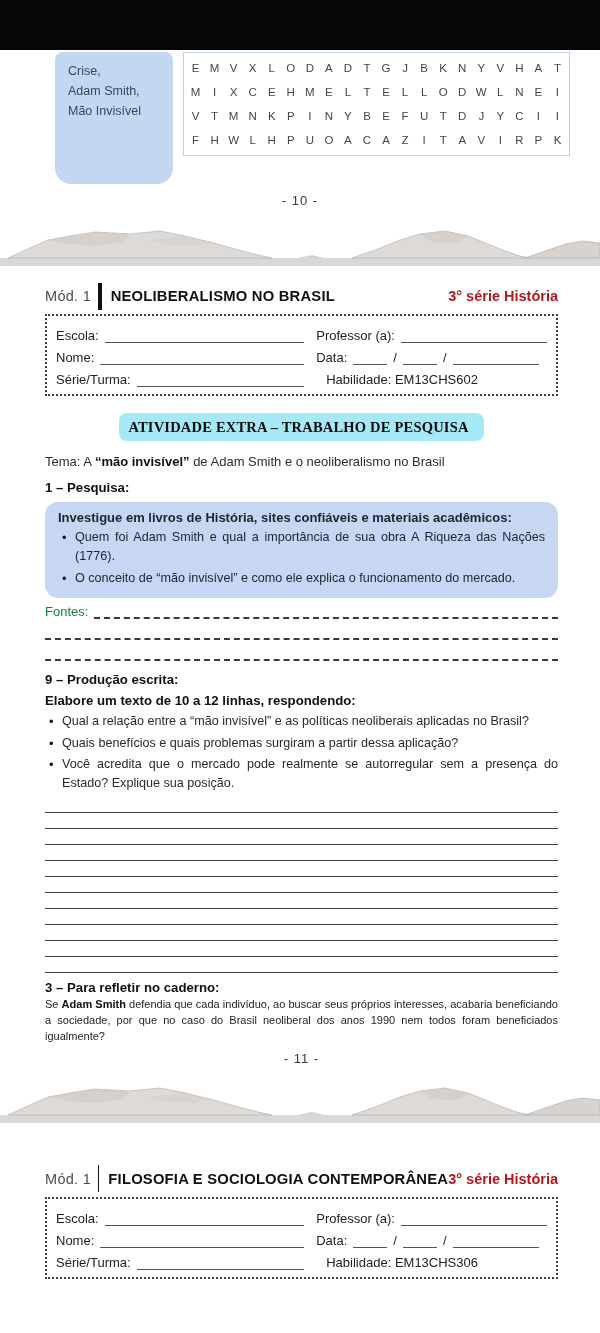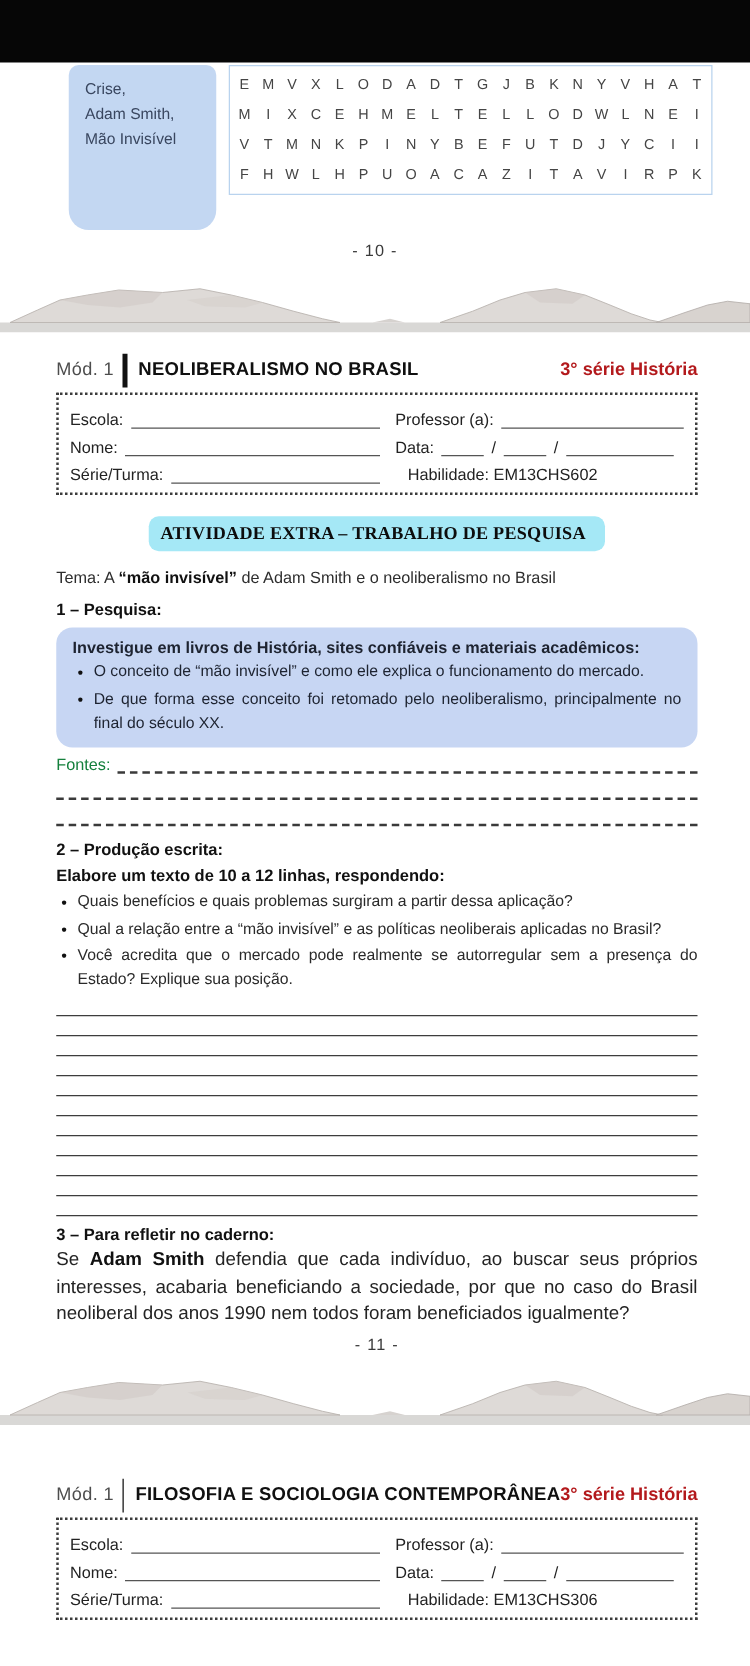--- a/index.html
+++ b/index.html
@@ -81,21 +81,21 @@
   }
   .fontes-block { font-size:13px; color:#15803d; }
   .fontes-row { display:flex; align-items:flex-end; height:21px; }
   .dashed-line { flex:1; border-bottom:2px dashed #3a3a3a; height:13px; }
   .dashed-full { border-bottom:2px dashed #3a3a3a; height:21px; }
 
   .writing-bullets-wrap { margin-top:4px; }
   .writing-lines { margin-top:4px; }
   .write-line { height:16px; border-bottom:1.2px solid #3d3d3d; }
 
-  .reflect-para { margin-top:2px; font-size:15px; line-height:1.44; text-align:justify; color:#242424; }
+  .reflect-para { margin-top:2px; font-size:11px; line-height:1.44; text-align:justify; color:#242424; }
   b.inline-bold { font-weight:bold; color:#111;margin-top:31px; }
 </style>
 </head>
 <body>
 
 <div class="black-bar"></div>
 
 <div class="ws-section">
   <div class="ws-wordbox">
       <div>Crise,</div>
@@ -249,41 +249,41 @@
     <span class="activity-title">ATIVIDADE EXTRA – TRABALHO DE PESQUISA</span>
   </div>
 
   <div class="tema-line"><span>Tema: A </span><b class="inline-bold">“mão invisível”</b><span> de Adam Smith e o neoliberalismo no Brasil</span></div>
 
   <div class="sec-head">1 – Pesquisa:</div>
 
   <div class="research-box">
     <div class="rb-head">Investigue em livros de História, sites confiáveis e materiais acadêmicos:</div>
     <ul class="doc-bullets">
+        <li>Quem foi Adam Smith e qual a importância de sua obra A Riqueza das Nações (1776).</li>
         <li>O conceito de “mão invisível” e como ele explica o funcionamento do mercado.</li>
-        <li>De que forma esse conceito foi retomado pelo neoliberalismo, principalmente no final do século XX.</li>
       </ul>
   </div>
 
   <div class="fontes-block">
     <div class="fontes-row">
       <span class="info-label">Fontes:</span>
       <span class="dashed-line"></span>
     </div>
     <div class="dashed-full"></div>
     <div class="dashed-full"></div>
   </div>
 
-  <div class="sec-head">2 – Produção escrita:</div>
+  <div class="sec-head">9 – Produção escrita:</div>
   <div class="sec-head" style="margin-top:6px;">Elabore um texto de 10 a 12 linhas, respondendo:</div>
 
   <div class="writing-bullets-wrap">
     <ul class="doc-bullets">
+        <li>Qual a relação entre a “mão invisível” e as políticas neoliberais aplicadas no Brasil?</li>
         <li>Quais benefícios e quais problemas surgiram a partir dessa aplicação?</li>
-        <li>Qual a relação entre a “mão invisível” e as políticas neoliberais aplicadas no Brasil?</li>
         <li>Você acredita que o mercado pode realmente se autorregular sem a presença do Estado? Explique sua posição.</li>
       </ul>
   </div>
 
   <div class="writing-lines">
       <div class="write-line"></div>
       <div class="write-line"></div>
       <div class="write-line"></div>
       <div class="write-line"></div>
       <div class="write-line"></div>

